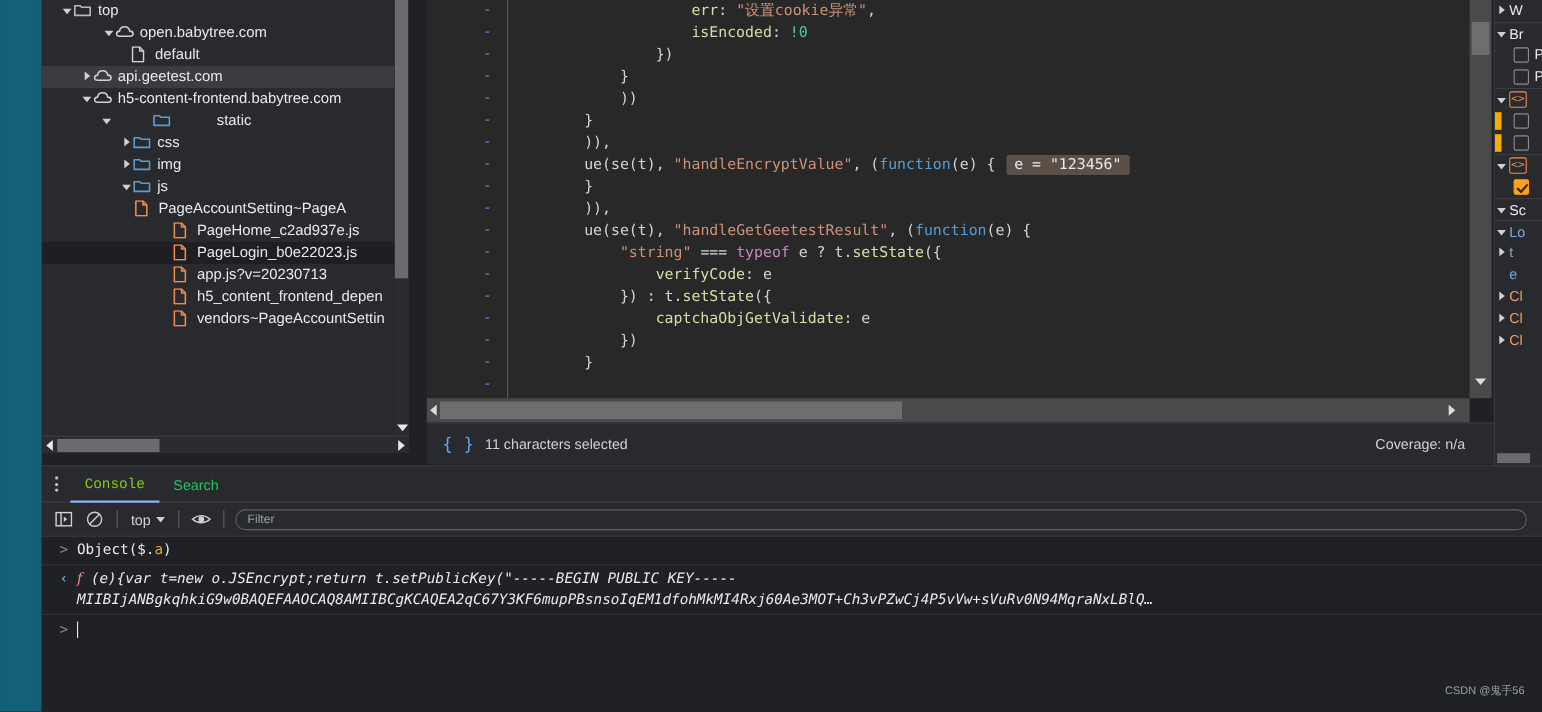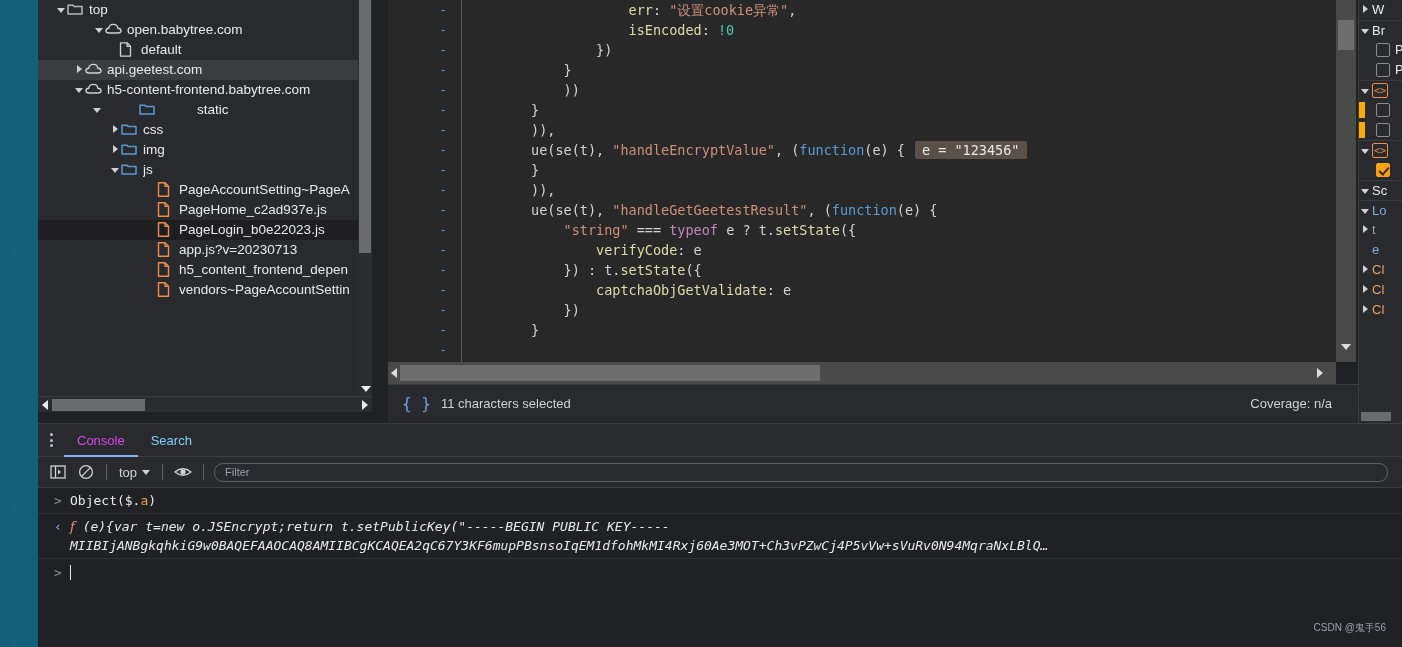--- a/index.html
+++ b/index.html
@@ -303,25 +303,26 @@
   }
   .kebab {
     width: 26px; height: 33px;
     display: flex; flex-direction: column;
     align-items: center; justify-content: center;
     gap: 2.5px;
   }
   .kebab i { width: 3px; height: 3px; background: #bdc1c6; border-radius: 50%; display: block; }
   .dtab {
     padding: 0 13px; height: 33px; line-height: 33px;
-    font-size: 13px; color: #7dd3fc;
+    font-size: 13px; color: #22c55e;
   }
   .dtab.active {
-    color: #d946ef;
+    color: #84cc16;
     box-shadow: inset 0 -2px 0 #8ab4f8;
+    font-family: Liberation Mono, monospace;
   }
   .console-toolbar {
     position: relative;
     height: 31px;
     display: flex; align-items: center;
     padding: 0 6px;
     border-bottom: 1px solid #3c3d40;
   }
   .tb-icon {
     width: 28px; height: 26px;
@@ -479,21 +480,21 @@
         </div>
         <div class="tree-row" style="padding-left: 72px;">
           <span class="tw down"></span>
           <span class="ico">
             <svg width="16" height="14" viewBox="0 0 16 14">
               <path d="M1 3.2 L1 12 L15 12 L15 4.6 L7.2 4.6 L6 3.2 Z" fill="none" stroke="#5b9cd6" stroke-width="1.5" stroke-linejoin="round"></path>
             </svg>
           </span>
           <span class="tlabel">js</span>
         </div>
-        <div class="tree-row" style="padding-left: 108px;">
+        <div class="tree-row" style="padding-left: 73px;">
           <span class="tw"></span>
           <span class="ico">
             <svg width="13" height="15" viewBox="0 0 13 15">
               <path d="M1.5 0.8 L8 0.8 L11.5 4.3 L11.5 14.2 L1.5 14.2 Z" fill="none" stroke="#f28b50" stroke-width="1.4" stroke-linejoin="round"></path>
               <path d="M8 0.8 L8 4.3 L11.5 4.3" fill="none" stroke="#f28b50" stroke-width="1.4" stroke-linejoin="round"></path>
             </svg>
           </span>
           <span class="tlabel">PageAccountSetting~PageA</span>
         </div>
         <div class="tree-row" style="padding-left: 108px;">

